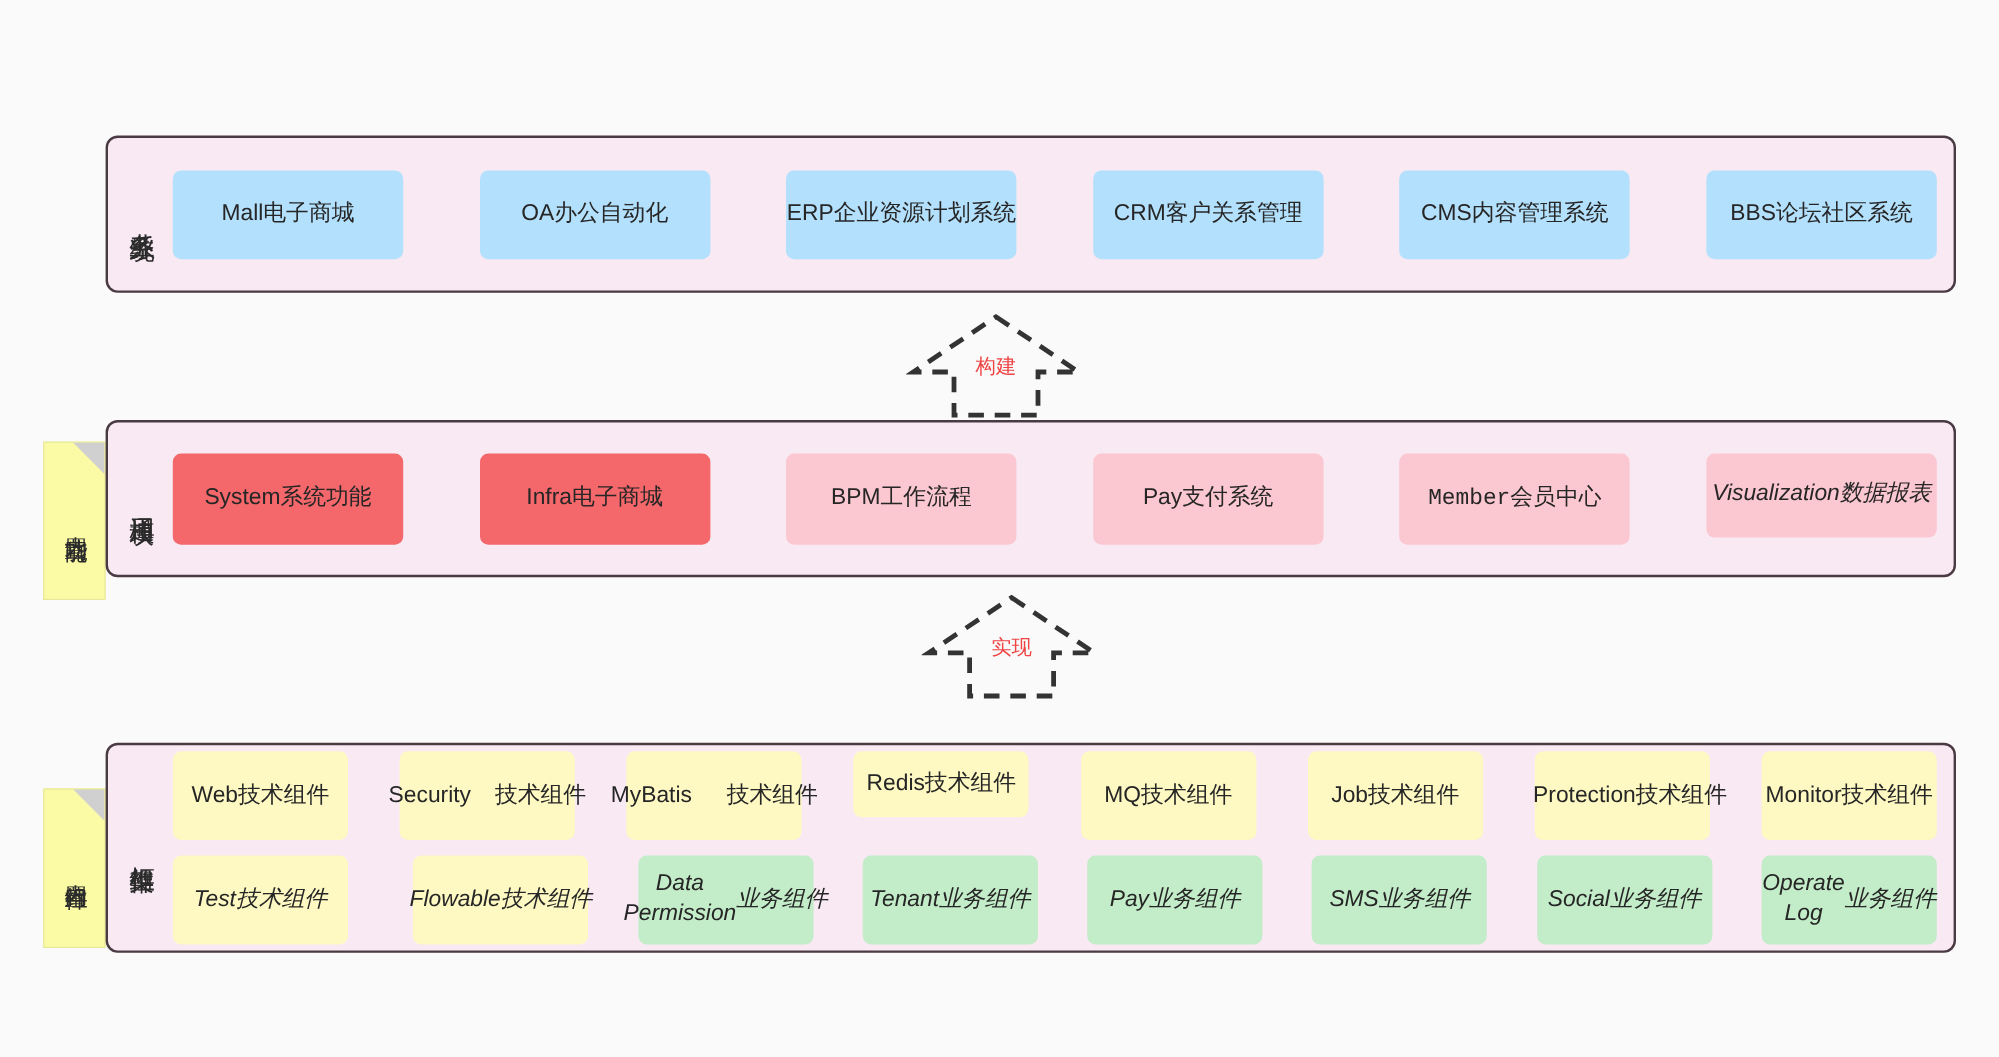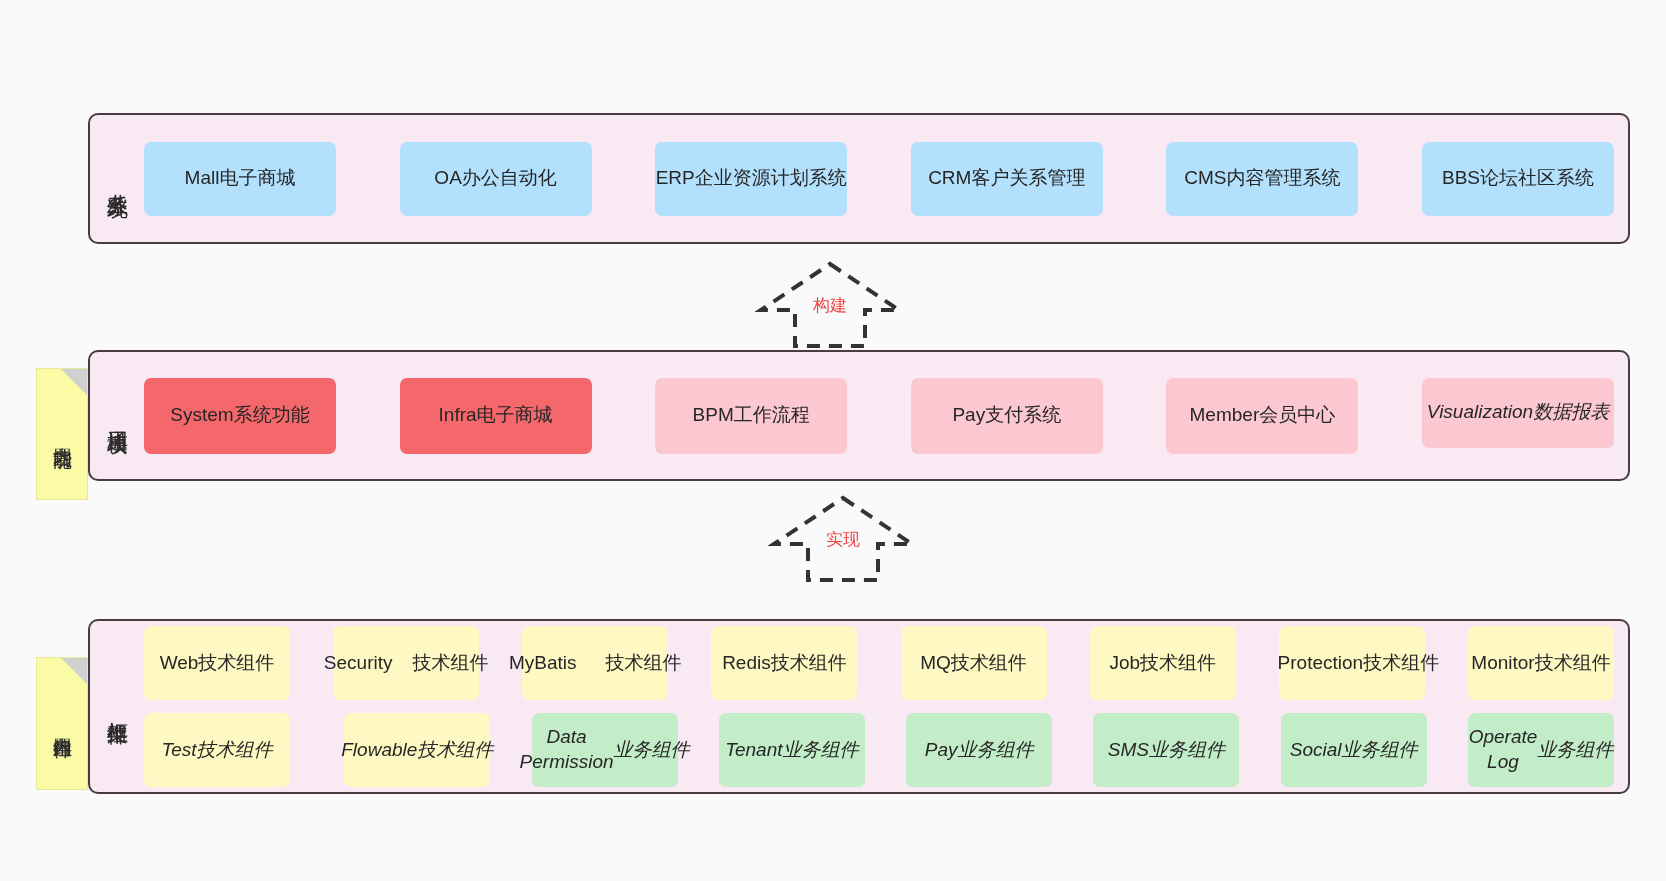--- a/index.html
+++ b/index.html
@@ -194,21 +194,21 @@
             <span class="ln2">电子商城</span>
           </div>
           <div class="card c-pink" style="width: 192px; height: 76px;">
             <span class="ln1">BPM</span>
             <span class="ln2">工作流程</span>
           </div>
           <div class="card c-pink" style="width: 192px; height: 76px;">
             <span class="ln1">Pay</span>
             <span class="ln2">支付系统</span>
           </div>
-          <div class="card c-pink" style="width: 192px; height: 76px;">
+          <div class="card c-pink" style="width: 192px; height: 76px; font-family: Liberation Mono, monospace;">
             <span class="ln1">Member</span>
             <span class="ln2">会员中心</span>
           </div>
           <div class="card c-pink" style="width: 192px; height: 70px; font-style: italic;">
             <span class="ln1">Visualization</span>
             <span class="ln2">数据报表</span>
           </div>
         </div>
       </div>
   </div>
@@ -233,21 +233,21 @@
             <span class="ln2">技术组件</span>
           </div>
           <div class="card c-green" style="width: 146px; height: 74px; gap: 20px;">
             <span class="ln1">Security</span>
             <span class="ln2">技术组件</span>
           </div>
           <div class="card c-green" style="width: 146px; height: 74px; gap: 29px;">
             <span class="ln1">MyBatis</span>
             <span class="ln2">技术组件</span>
           </div>
-          <div class="card c-green" style="width: 146px; height: 74px;">
+          <div class="card c-green" style="width: 146px; height: 55px;">
             <span class="ln1">Redis</span>
             <span class="ln2">技术组件</span>
           </div>
           <div class="card c-green" style="width: 146px; height: 74px;">
             <span class="ln1">MQ</span>
             <span class="ln2">技术组件</span>
           </div>
           <div class="card c-green" style="width: 146px; height: 74px;">
             <span class="ln1">Job</span>
             <span class="ln2">技术组件</span>

